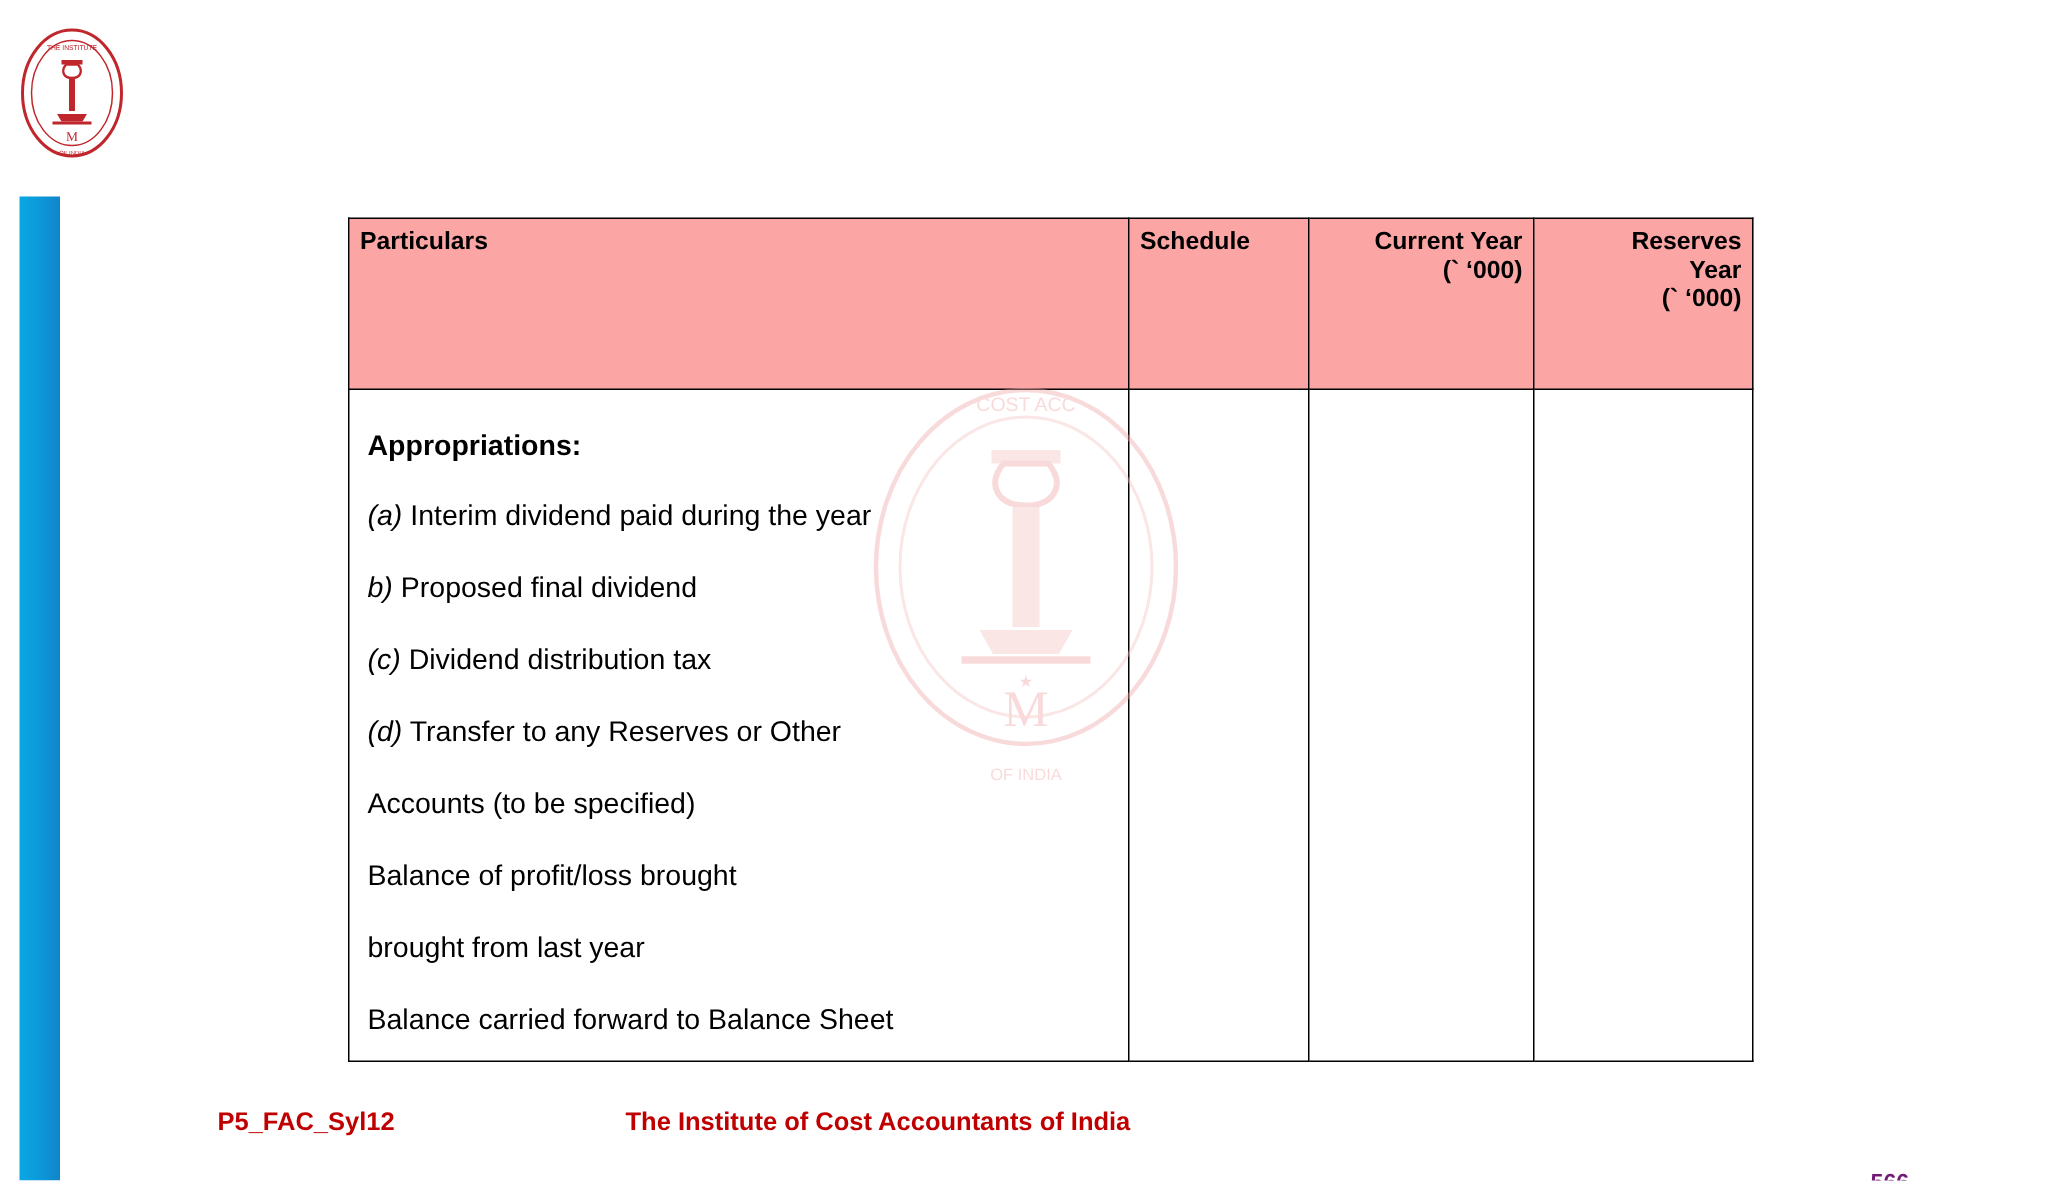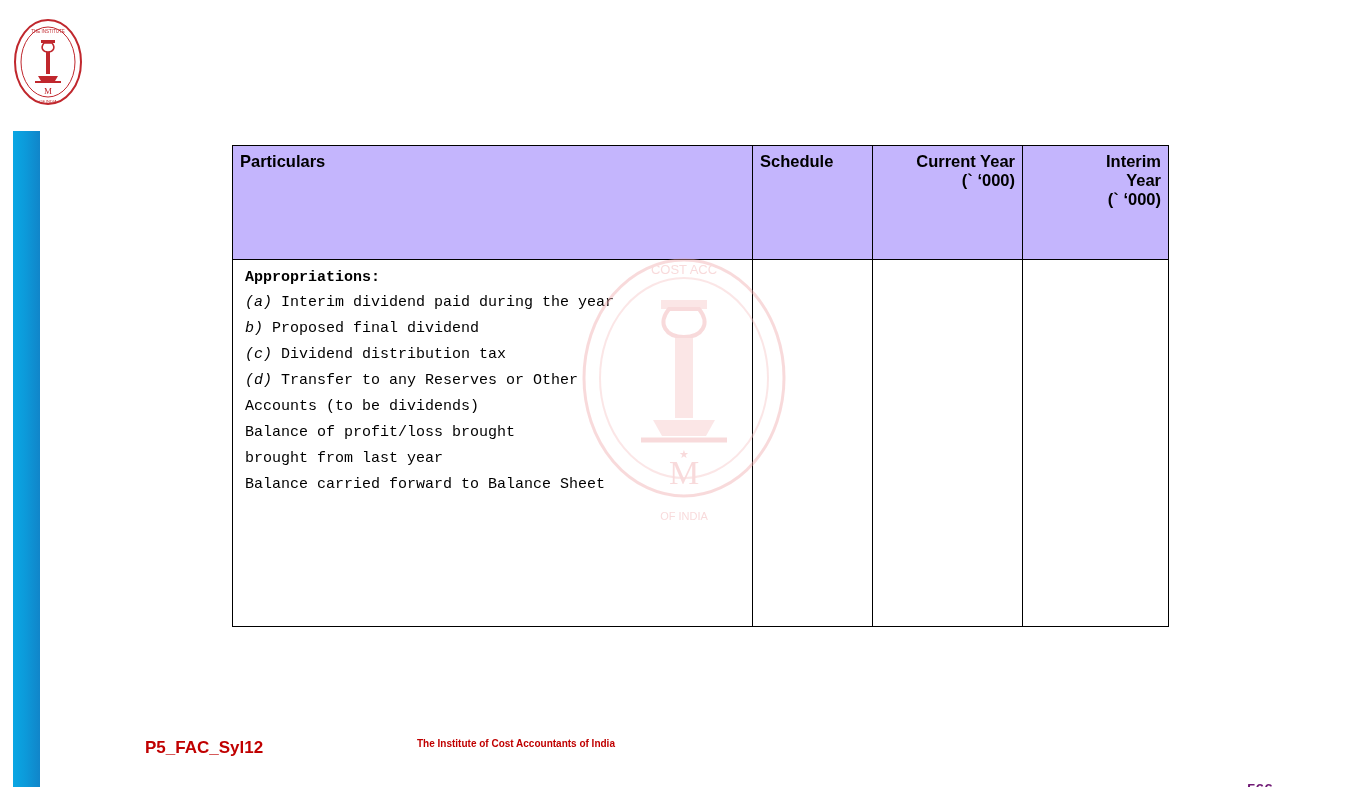--- a/index.html
+++ b/index.html
@@ -82,21 +82,21 @@
   table.fin {
     border-collapse: collapse;
     width: 876px;
     table-layout: fixed;
   }
   table.fin th, table.fin td {
     border: 1.5px solid #000000;
     vertical-align: top;
   }
   thead th {
-    background: #c4b5fd;
+    background: #fca5a5;
     color: #000000;
     font-size: 16.5px;
     font-weight: bold;
     padding: 6px 7px;
     font-family: "Liberation Sans", sans-serif;
   }
   th.col-particulars {
     width: 505px;
     vertical-align: bottom;
     text-align: left;
@@ -122,26 +122,27 @@
   td.body-cell {
     height: 350px;
     padding: 10px 8px 6px 12px;
   }
   .row-list {
     margin: 0;
     padding: 0;
     list-style: none;
   }
   .row-list li {
-    font-size: 15px;
+    font-size: 19px;
     color: #000000;
     line-height: 1.0;
     padding: 0 0 11px 0;
     white-space: nowrap;
-    font-family: Liberation Mono, monospace;
+    font-family: Liberation Sans, sans-serif;
+    margin-top: 18px;
   }
   .row-list li.heading {
     font-weight: bold;
     padding-bottom: 10px;
   }
   .row-list li .ital {
     font-style: italic;
   }
   td.num-cell {
     height: 350px;
@@ -165,21 +166,21 @@
     top: 738px;
     font-size: 17px;
     font-weight: bold;
     color: #c00000;
     font-family: "Liberation Sans", sans-serif;
   }
   .footer-center {
     position: absolute;
     left: 417px;
     top: 738px;
-    font-size: 10px;
+    font-size: 17px;
     font-weight: bold;
     color: #c00000;
     font-family: "Liberation Sans", sans-serif;
   }
   .footer-page {
     position: absolute;
     left: 1247px;
     top: 738px;
     font-size: 15.5px;
     font-weight: bold;
@@ -217,36 +218,36 @@
     <table class="fin">
       <thead>
         <tr>
           <th class="col-particulars">Particulars</th>
           <th class="col-schedule">Schedule</th>
           <th class="col-current">
             <div>Current Year</div>
             <div>(` ‘000)</div>
           </th>
           <th class="col-previous">
-            <div>Interim</div>
+            <div>Reserves</div>
             <div>Year</div>
             <div>(` ‘000)</div>
           </th>
         </tr>
       </thead>
       <tbody>
         <tr>
           <td class="body-cell">
             <ul class="row-list">
               <li class="heading">Appropriations:</li>
               <li><span class="ital">(a)</span> <span>Interim dividend paid during the year</span></li>
               <li><span class="ital">b)</span> <span>Proposed final dividend</span></li>
               <li><span class="ital">(c)</span> <span>Dividend distribution tax</span></li>
               <li><span class="ital">(d)</span> <span>Transfer to any Reserves or Other</span></li>
-              <li><span>Accounts (to be dividends)</span></li>
+              <li><span>Accounts (to be specified)</span></li>
               <li><span>Balance of profit/loss brought</span></li>
               <li><span>brought from last year</span></li>
               <li><span>Balance carried forward to Balance Sheet</span></li>
             </ul>
           </td>
           <td class="num-cell"></td>
           <td class="num-cell"></td>
           <td class="num-cell"></td>
         </tr>
       </tbody>

